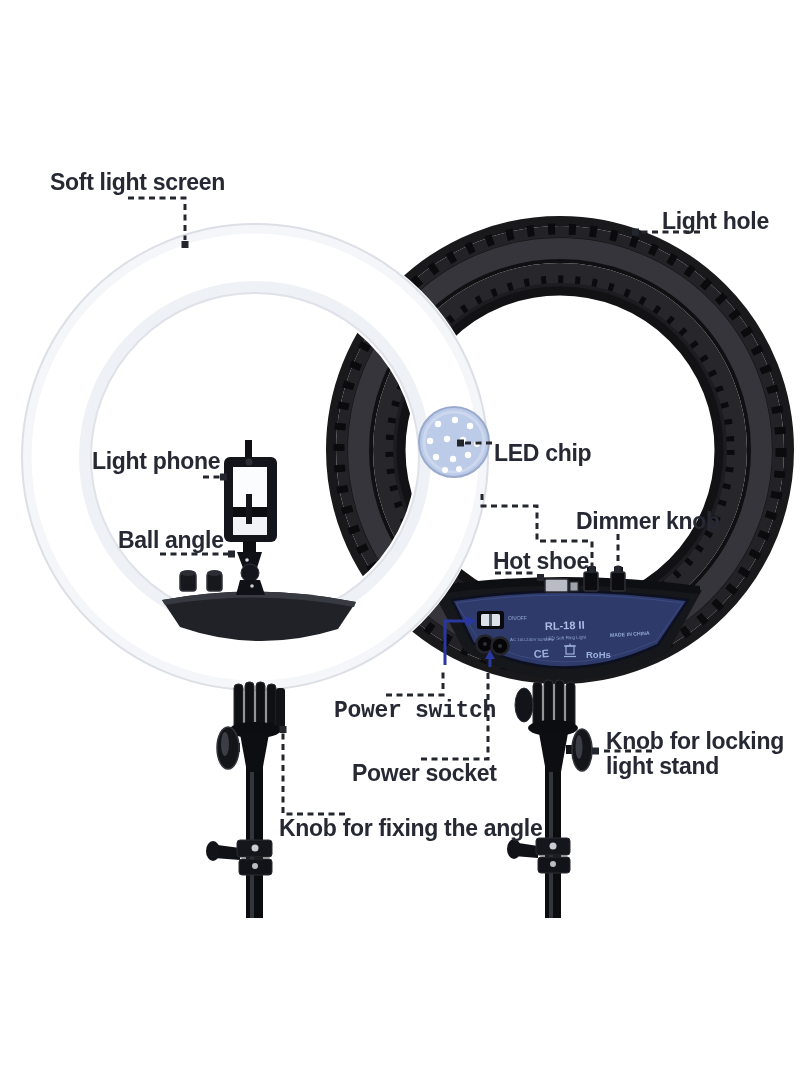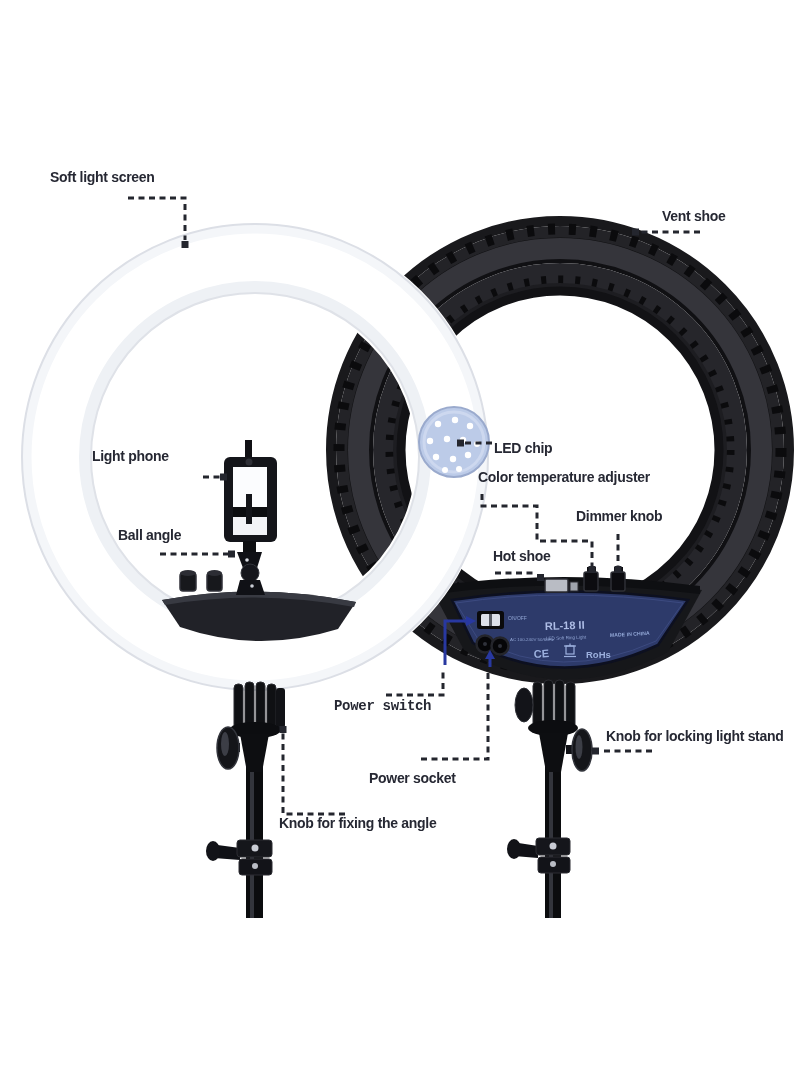--- a/index.html
+++ b/index.html
@@ -4,37 +4,37 @@
 <style>
   html,body{margin:0;padding:0;background:#ffffff;}
   .stage{
     position:relative;width:800px;height:1091px;background:#ffffff;overflow:hidden;
     font-family:"Liberation Sans",sans-serif;
   }
   .stage svg{position:absolute;left:0;top:0;}
   .lbl{
     position:absolute;
     font-weight:bold;
-    font-size:14px;
+    font-size:23px;
     letter-spacing:-0.3px;
     color:#262833;
     white-space:nowrap;
     line-height:1.08;
   }
   .lbl.wrap{white-space:normal;}
   #l-soft{left:50px;top:170px;}
   #l-vent{left:662px;top:209px;}
   #l-led{left:494px;top:421px;margin-top:20px;}
   #l-fixed{left:92px;top:449px;}
   #l-ball{left:118px;top:528px;}
   #l-ctemp{left:478px;top:470px;}
   #l-dimmer{left:576px;top:509px;}
   #l-hotshoe{left:493px;top:549px;}
   #l-pswitch{left:334px;top:699px;font-family:Liberation Mono, monospace;}
-  #l-psocket{left:369px;top:761px;margin-top:10px;}
+  #l-psocket{left:352px;top:761px;}
   #l-kfix{left:279px;top:816px;}
   #l-klock{left:606px;top:729px;width:178px;}
 </style>
 </head>
 <body>
 
 <div class="stage">
 
 <svg width="800" height="1091" viewBox="0 0 800 1091">
 
@@ -241,24 +241,23 @@
 
   <g stroke="#2838a0" stroke-width="3" fill="#2838a0">
     <path d="M445,665 V621 H466" fill="none"></path>
     <polygon points="466,616 476,621 466,626" stroke="none"></polygon>
     <path d="M490,667 V659" fill="none"></path>
     <polygon points="485,659 495,659 490,650" stroke="none"></polygon>
   </g>
 </svg>
 
   <div class="lbl" id="l-soft">Soft light screen</div>
-  <div class="lbl" id="l-vent">Vent shoe</div>
+  <div class="lbl" id="l-vent">Light hole</div>
   <div class="lbl" id="l-led">LED chip</div>
   <div class="lbl" id="l-fixed">Light phone</div>
   <div class="lbl" id="l-ball">Ball angle</div>
-  <div class="lbl" id="l-ctemp">Color temperature adjuster</div>
   <div class="lbl" id="l-dimmer">Dimmer knob</div>
   <div class="lbl" id="l-hotshoe">Hot shoe</div>
   <div class="lbl" id="l-pswitch">Power switch</div>
   <div class="lbl" id="l-psocket">Power socket</div>
   <div class="lbl wrap" id="l-klock">Knob for locking light stand</div>
   <div class="lbl" id="l-kfix">Knob for fixing the angle</div>
 </div>
 
 </body></html>

